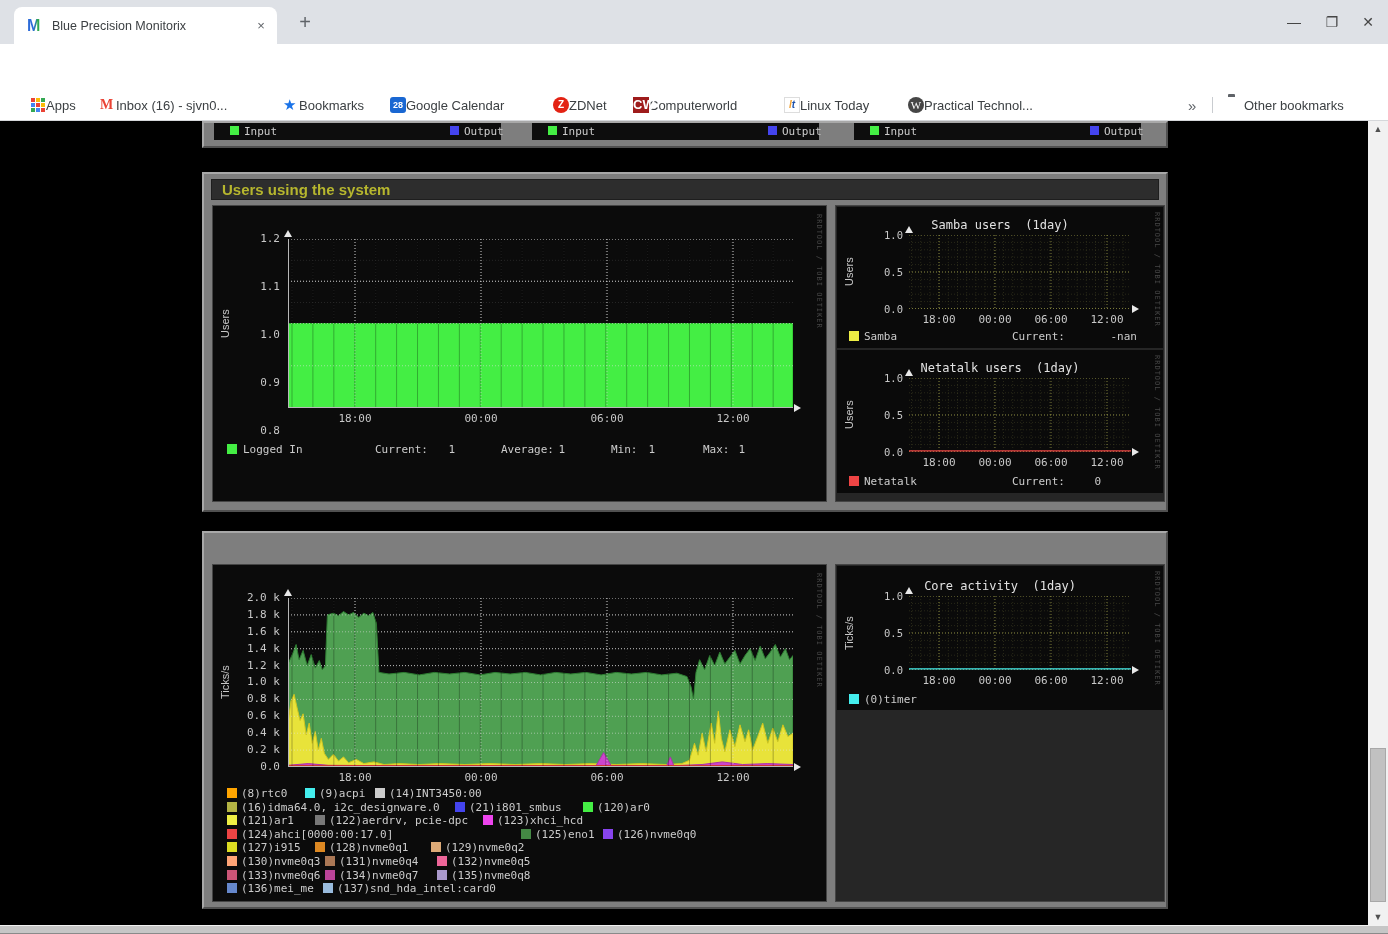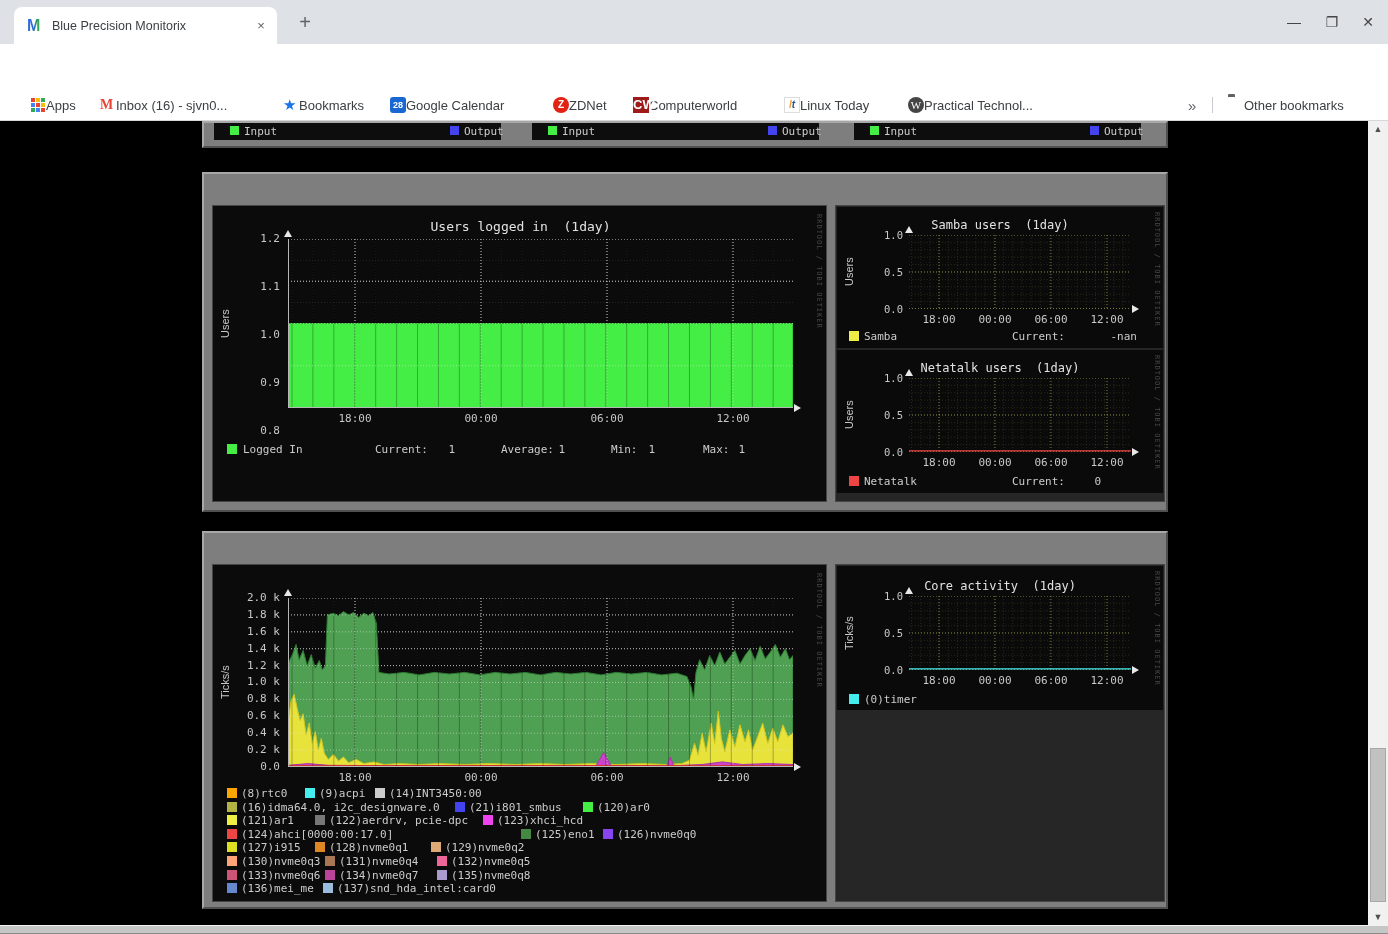--- a/index.html
+++ b/index.html
@@ -249,23 +249,23 @@
     </div>
     <div class="tpanel" style="left:650px;">
       <span class="sq" style="left:16px;background:#44EE44;"></span>
       <span class="legtxt" style="left:30px;">Input</span>
       <span class="sq" style="left:236px;background:#4444EE;"></span>
       <span class="legtxt" style="left:250px;">Output</span>
     </div>
   </div>
 
   <div class="abs sect" style="left:202px;top:51px;width:966px;height:340px;">
+    <div class="abs secttitle" style="right:7px;">Users using the system</div>
 
     <div class="abs cell" style="left:8px;top:31px;width:615px;height:297px;" id="g-users">
-      <div class="abs gtitle" style="left:55px;top:13px;width:505px;">Users logged in  (1day)</div>
       <div class="abs ylab" style="left:6px;top:33px;height:169px;">Users</div>
       <div class="abs yticks" style="left:20px;top:27px;width:47px;height:181px;gap:36px;">
         <span>1.2</span>
           <span>1.1</span>
           <span>1.0</span>
           <span>0.9</span>
           <span>0.8</span>
       </div>
       <svg class="abs" id="svgU" style="left:75px;top:33px;" width="505" height="169">
           <line x1="4" y1="0" x2="4" y2="169" stroke="rgba(130,130,130,0.22)" stroke-width="1" stroke-dasharray="1 2"></line>

